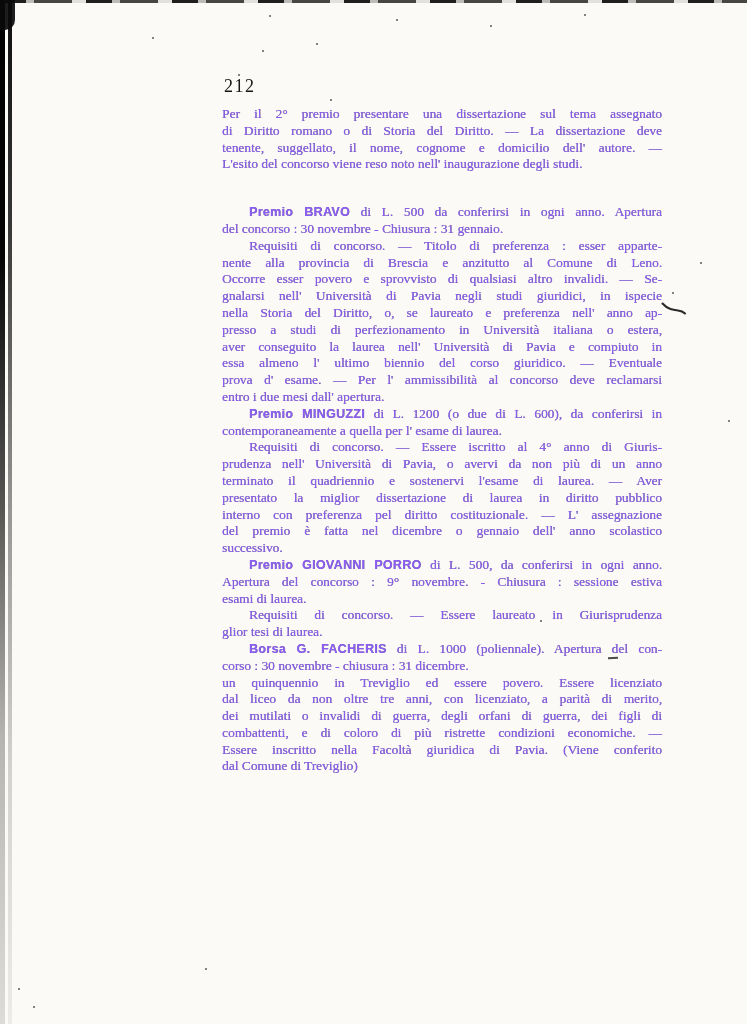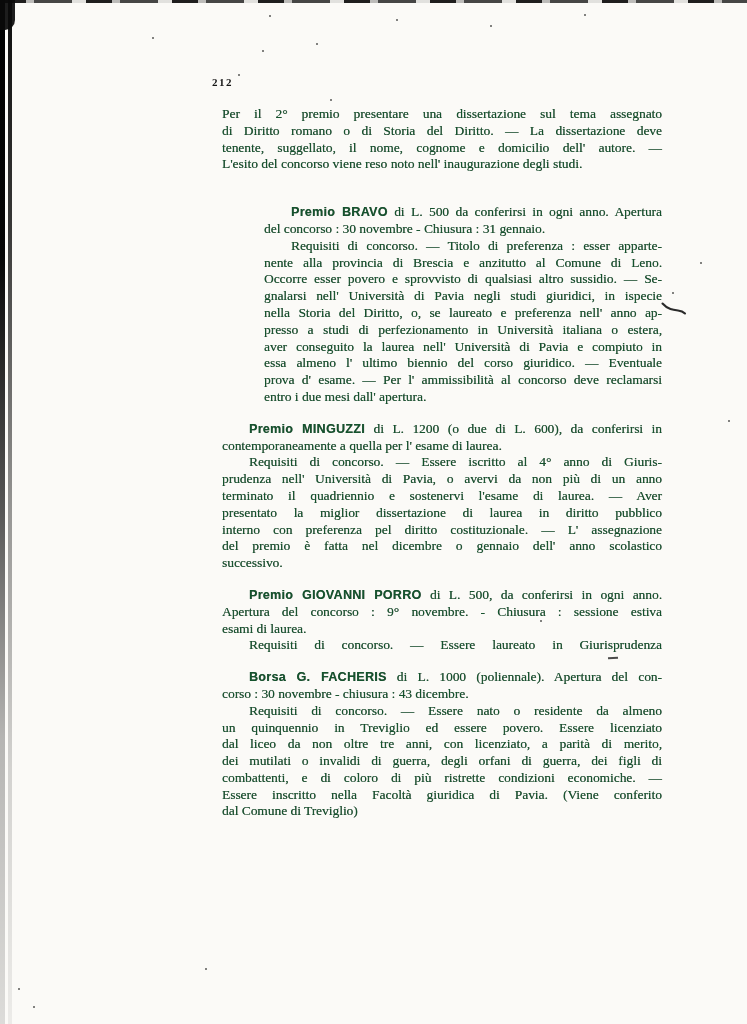--- a/index.html
+++ b/index.html
@@ -32,32 +32,32 @@
     background: #0a0a0a; border-bottom-right-radius: 10px; opacity: .92;
   }
   
   .top-edge {
     position: absolute; top: 0; left: 0; right: 0; height: 3px;
     background: repeating-linear-gradient(to right,
       rgba(0,0,0,.88) 0 26px, rgba(0,0,0,.25) 26px 34px,
       rgba(0,0,0,.72) 34px 72px, rgba(0,0,0,.1) 72px 86px);
   }
   .pagenum {
-    position: absolute; left: 212px; top: 76px;
-    font-size: 11px; font-weight: 700; letter-spacing: 1.5px;
+    position: absolute; left: 224px; top: 76px;
+    font-size: 18px; font-weight: 400; letter-spacing: 1.5px;
     color: #161616;
   }
   .column {
     position: absolute; left: 222px; top: 106px; width: 440px;
-    font-size: 13.4px; line-height: 16.8px; color: #14532d;
+    font-size: 13.4px; line-height: 16.8px; color: #8b5cf6;
     text-shadow: 0.25px 0 0 rgba(0,0,0,.55);
   }
-  .section { margin-top: 15px; }
+  .section { }
   .section:first-child { margin-top: 0; }
-  .section:nth-child(2) { margin-top: 31px; margin-left: 42px; }
+  .section:nth-child(2) { margin-top: 31px; }
   .line { text-align: justify; text-align-last: justify; height: 16.8px; white-space: normal; }
   .line.lastline { text-align-last: left; }
   .para.indent .line.firstline { text-indent: 27px; }
   .it { }
   .bd {
     font-family: "Liberation Sans", sans-serif;
     font-weight: 700; font-size: 12.5px; letter-spacing: .3px;
   }
   .speck {
     position: absolute; width: 2px; height: 2px; border-radius: 50%;
@@ -89,21 +89,21 @@
         </div>
       </div>
       <div class="section">
         <div class="para indent">
           <div class="line firstline"><span class="bd">Premio BRAVO</span><span> di L. 500 da conferirsi in ogni anno. Apertura</span></div>
           <div class="line lastline"><span>del concorso : 30 novembre - Chiusura : 31 gennaio.</span></div>
         </div>
         <div class="para indent">
           <div class="line firstline"><span class="it">Requisiti di concorso</span><span>. — Titolo di preferenza : esser apparte-</span></div>
           <div class="line"><span>nente alla provincia di Brescia e anzitutto al Comune di Leno.</span></div>
-          <div class="line"><span>Occorre esser povero e sprovvisto di qualsiasi altro sussidio. — Se-</span></div>
+          <div class="line"><span>Occorre esser povero e sprovvisto di qualsiasi altro invalidi. — Se-</span></div>
           <div class="line"><span>gnalarsi nell' Università di Pavia negli studi giuridici, in ispecie</span></div>
           <div class="line"><span>nella </span><span class="it">Storia del Diritto</span><span>, o, se laureato e preferenza nell' anno ap-</span></div>
           <div class="line"><span>presso a studi di perfezionamento in Università italiana o estera,</span></div>
           <div class="line"><span>aver conseguito la laurea nell' Università di Pavia e compiuto in</span></div>
           <div class="line"><span>essa almeno l' ultimo biennio del corso giuridico. — Eventuale</span></div>
           <div class="line"><span>prova d' esame. — Per l' ammissibilità al concorso deve reclamarsi</span></div>
           <div class="line lastline"><span>entro i due mesi dall' apertura.</span></div>
         </div>
       </div>
       <div class="section">
@@ -122,29 +122,29 @@
         </div>
       </div>
       <div class="section">
         <div class="para indent">
           <div class="line firstline"><span class="bd">Premio GIOVANNI PORRO</span><span> di L. 500, da conferirsi in ogni anno.</span></div>
           <div class="line"><span>Apertura del concorso : 9° novembre. - Chiusura : sessione estiva</span></div>
           <div class="line lastline"><span>esami di laurea.</span></div>
         </div>
         <div class="para indent">
           <div class="line firstline"><span class="it">Requisiti di concorso</span><span>. — Essere laureato in Giurisprudenza</span></div>
+          <div class="line lastline"><span>glior tesi di laurea.</span></div>
         </div>
       </div>
       <div class="section">
         <div class="para indent">
           <div class="line firstline"><span class="bd">Borsa G. FACHERIS</span><span> di L. 1000 (poliennale). Apertura del con-</span></div>
-          <div class="line lastline"><span>corso : 30 novembre - chiusura : 43 dicembre.</span></div>
+          <div class="line lastline"><span>corso : 30 novembre - chiusura : 31 dicembre.</span></div>
         </div>
         <div class="para indent">
-          <div class="line firstline"><span class="it">Requisiti di concorso</span><span>. — Essere nato o residente da almeno</span></div>
           <div class="line"><span>un quinquennio in Treviglio ed essere povero. Essere licenziato</span></div>
           <div class="line"><span>dal liceo da non oltre tre anni, con licenziato, a parità di merito,</span></div>
           <div class="line"><span>dei mutilati o invalidi di guerra, degli orfani di guerra, dei figli di</span></div>
           <div class="line"><span>combattenti, e di coloro di più ristrette condizioni economiche. —</span></div>
           <div class="line"><span>Essere inscritto nella Facoltà giuridica di Pavia. (Viene conferito</span></div>
           <div class="line lastline"><span>dal Comune di Treviglio)</span></div>
         </div>
       </div>
     </div>
 

